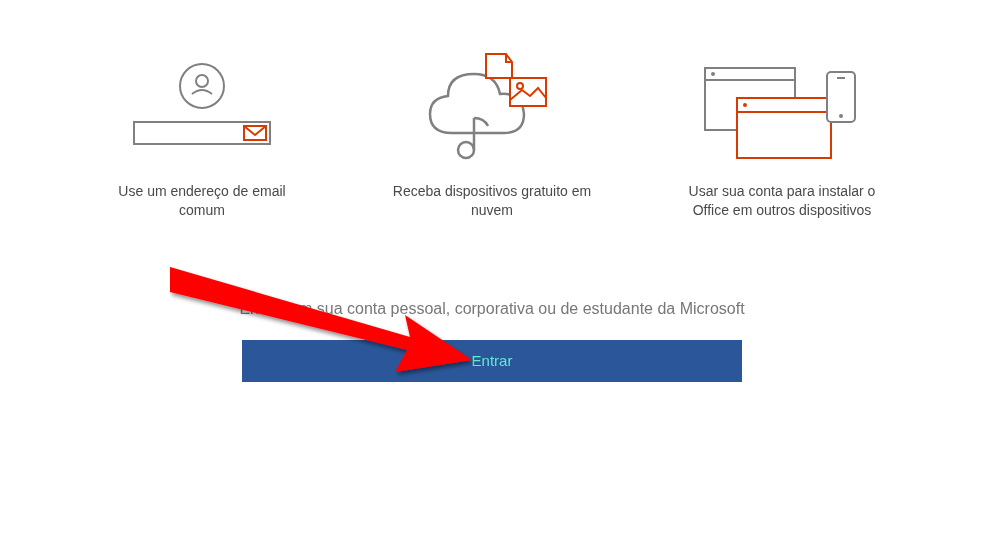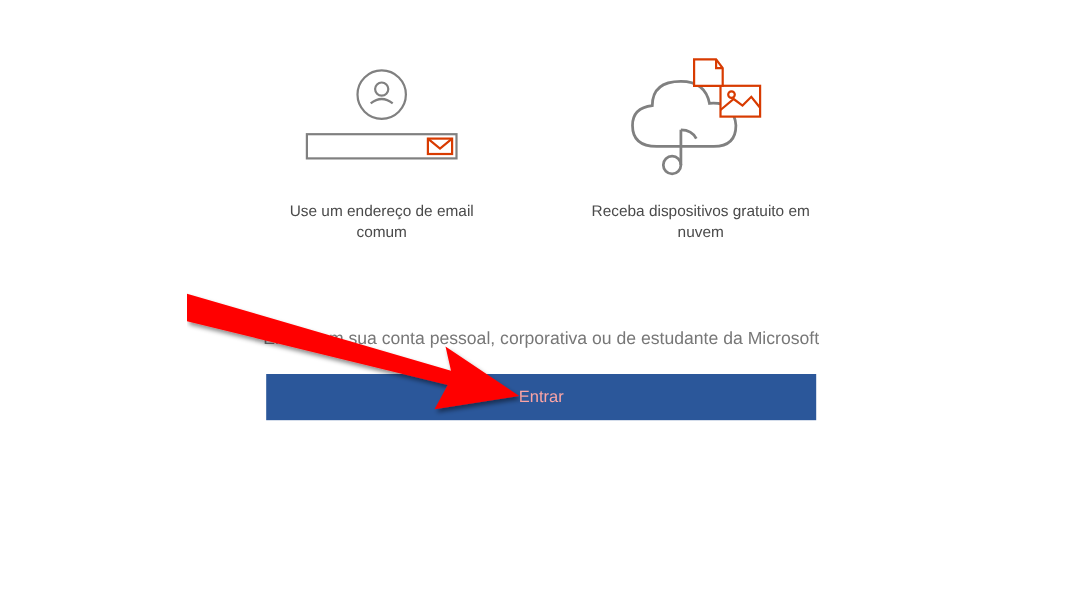--- a/index.html
+++ b/index.html
@@ -52,21 +52,21 @@
       width: 100%;
       position: relative;
     }
     .signin-block p.instruction {
       font-size: 16px;
       color: #777777;
       margin-bottom: 22px;
     }
     .signin-button {
       background: #2b579a;
-      color: #fca5a5;
+      color: #5eead4;
       border: none;
       width: 500px;
       height: 42px;
       font-size: 15px;
       cursor: pointer;
       position: relative;
       display: flex;
       align-items: center;
       justify-content: center;
     }
@@ -112,20 +112,39 @@
         <path d="M94 6 L94 14 L100 14" fill="none" stroke="#d83b01" stroke-width="2"></path>
 
         <circle cx="54" cy="102" r="8" fill="none" stroke="#808080" stroke-width="2.5"></circle>
         <line x1="62" y1="102" x2="62" y2="70" stroke="#808080" stroke-width="2.5"></line>
         <path d="M62 70 Q72 70 76 78" fill="none" stroke="#808080" stroke-width="2.5"></path>
       </svg>
     </div>
     <p>Receba dispositivos gratuito em nuvem</p>
   </div>
 
+  <div class="feature">
+    <div class="icon-wrap">
+      <svg width="170" height="110" viewBox="0 0 170 110">
+
+        <rect x="8" y="10" width="90" height="62" fill="#ffffff" stroke="#808080" stroke-width="2"></rect>
+        <line x1="8" y1="22" x2="98" y2="22" stroke="#808080" stroke-width="2"></line>
+        <circle cx="16" cy="16" r="2" fill="#808080"></circle>
+
+        <rect x="40" y="40" width="94" height="60" fill="#ffffff" stroke="#d83b01" stroke-width="2"></rect>
+        <line x1="40" y1="54" x2="134" y2="54" stroke="#d83b01" stroke-width="2"></line>
+        <circle cx="48" cy="47" r="2" fill="#d83b01"></circle>
+
+        <rect x="130" y="14" width="28" height="50" rx="4" fill="#ffffff" stroke="#808080" stroke-width="2"></rect>
+        <line x1="140" y1="20" x2="148" y2="20" stroke="#808080" stroke-width="2"></line>
+        <circle cx="144" cy="58" r="2" fill="#808080"></circle>
+      </svg>
+    </div>
+    <p>Usar sua conta para instalar o Office em outros dispositivos</p>
+  </div>
 
 </div>
 
 <div class="signin-block">
   <p class="instruction">Entre com sua conta pessoal, corporativa ou de estudante da Microsoft</p>
   <button class="signin-button">
     <span>Entrar</span>
   </button>
 
   <svg class="arrow-annotation" width="310" height="140" style="left:170px; top:-48px;">

